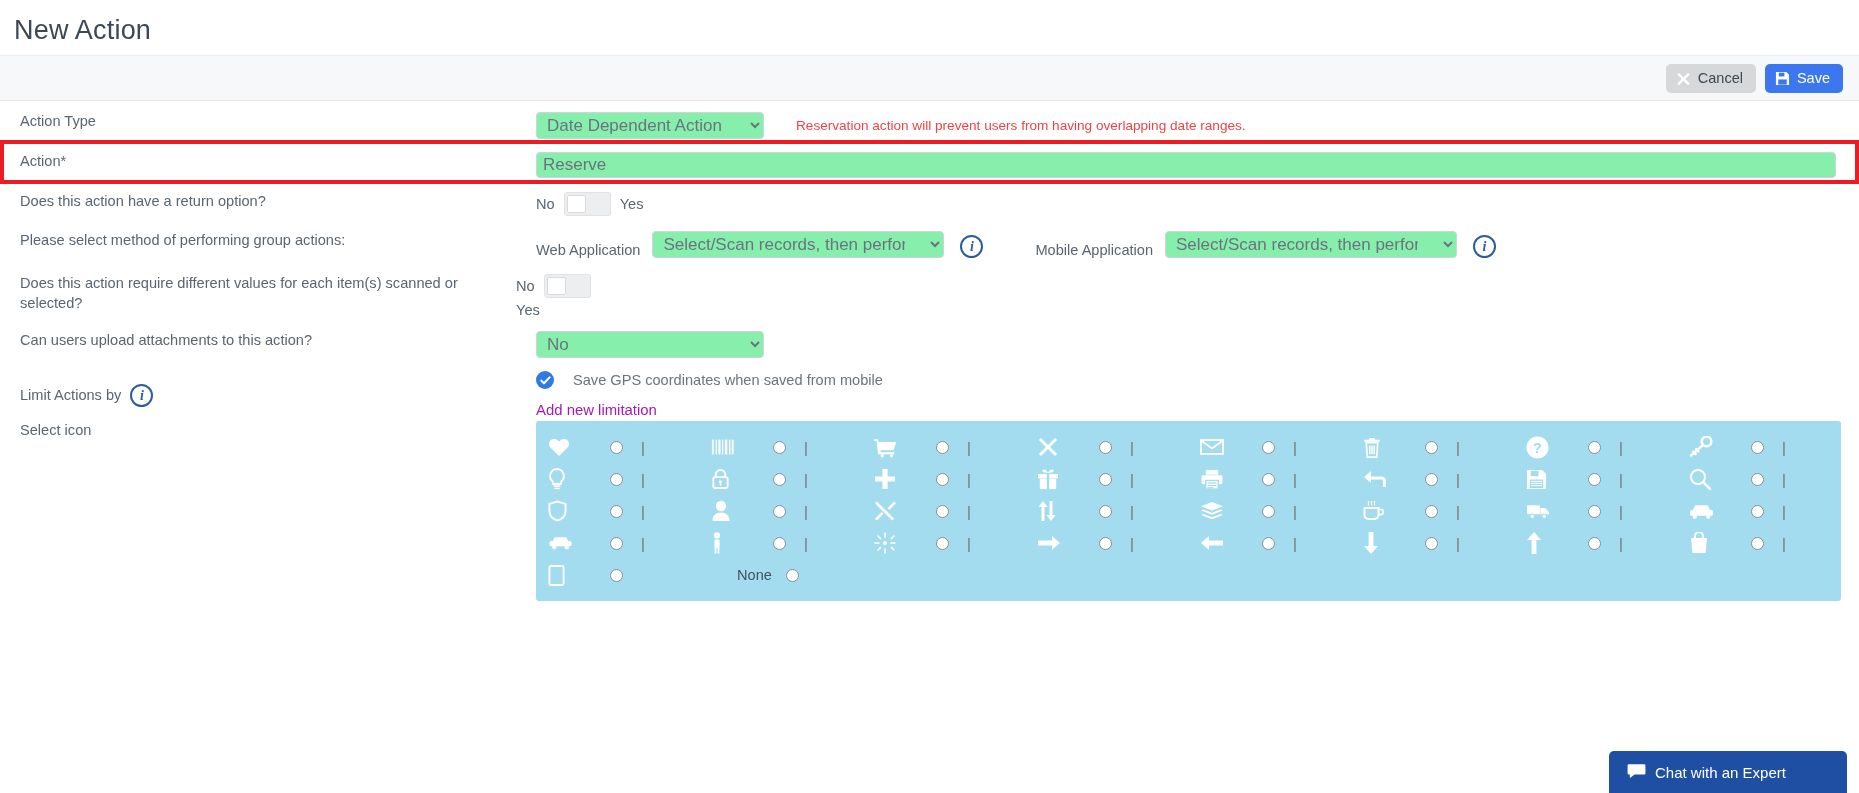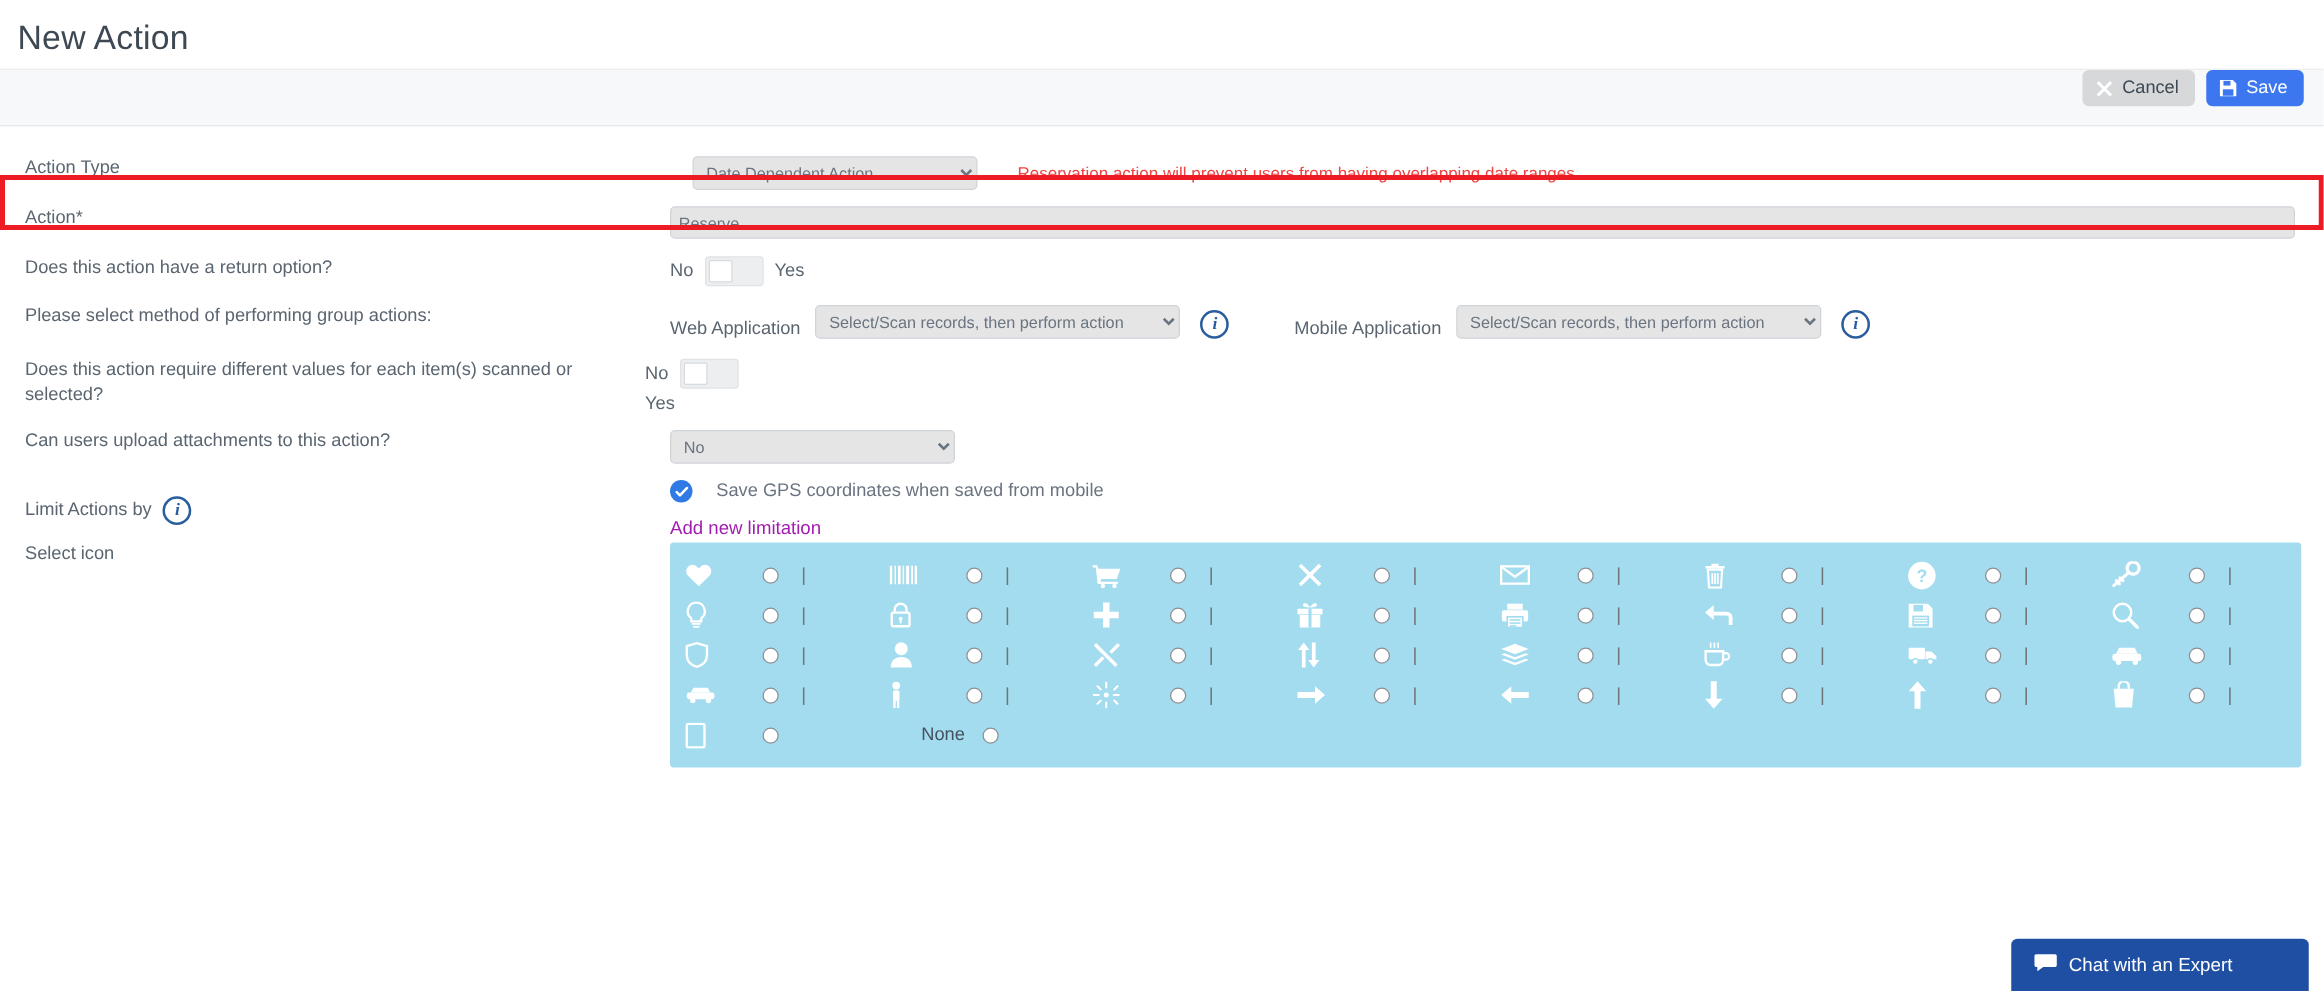--- a/index.html
+++ b/index.html
@@ -25,21 +25,21 @@
 
   
   .toolbar {
     position:absolute;
     top:55px; left:0; right:0;
     height:46px;
     background:#f7f8f9;
     border-top:1px solid #eceef0;
     border-bottom:1px solid #e6e8ea;
     display:flex;
-    align-items:flex-start;
+    align-items:center;
     justify-content:flex-end;
     padding-right:16px;
     gap:9px;
   }
   .btn {
     display:inline-flex;
     align-items:center;
     gap:7px;
     height:29px;
     padding:0 13px 0 10px;
@@ -66,23 +66,23 @@
     font-size:14.6px;
     color:#5a6570;
     line-height:1.35;
     flex:0 0 536px;
   }
   .ctl { flex:1 1 auto; display:flex; align-items:center; }
 
   
   select.sel, input.txt {
     font-family:"Liberation Sans", sans-serif;
-    font-size:13px;
+    font-size:17px;
     color:#6a7480;
-    background:#e5e5e5;
+    background:#86efac;
     border:1px solid #cfd4d9;
     border-radius:4px;
     height:26px;
     padding:1px 6px;
     outline:none;
   }
   select.sel { height:27px; padding-right:22px; }
   .sel-action { width:228px; }
   .sel-small  { width:228px; }
   .sel-wide   { width:292px; }
@@ -253,21 +253,21 @@
       </svg>
     </span>
     <span>Save</span>
   </button>
 </div>
 
 <div class="highlight-box"></div>
 
 <div class="form">
 
-  <div class="row" style="margin-top:24px;gap:18px;">
+  <div class="row" style="margin-top:11px;">
     <div class="lbl">Action Type</div>
     <div class="ctl">
       <select class="sel sel-action">
         <option>Date Dependent Action</option>
       </select>
       <span class="hint">Reservation action will prevent users from having overlapping date ranges.</span>
     </div>
   </div>
 
   <div class="row" style="margin-top:13px;">

